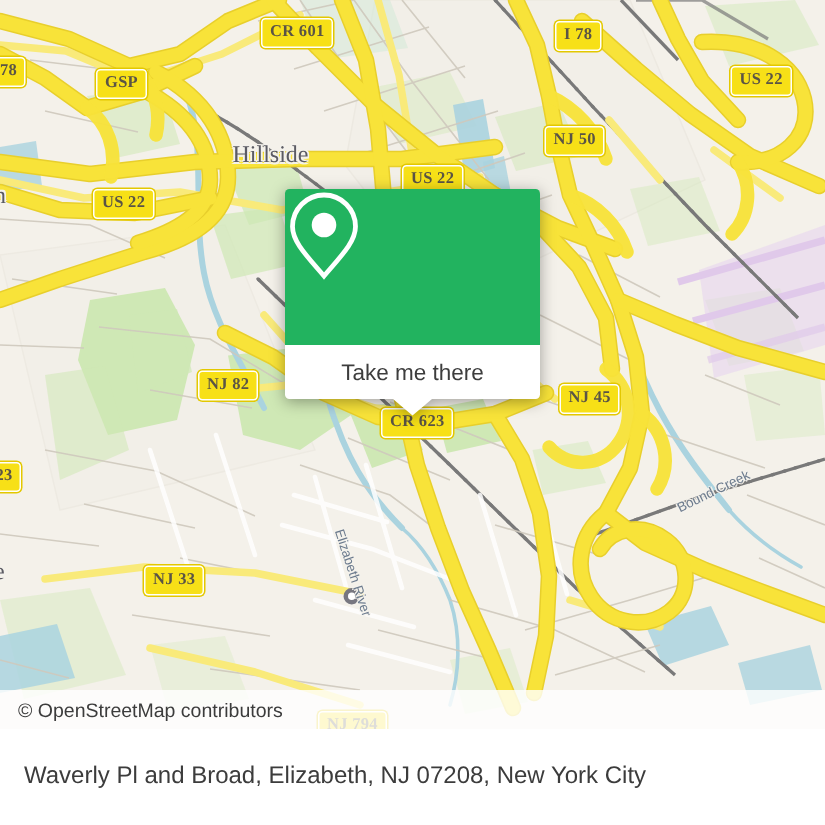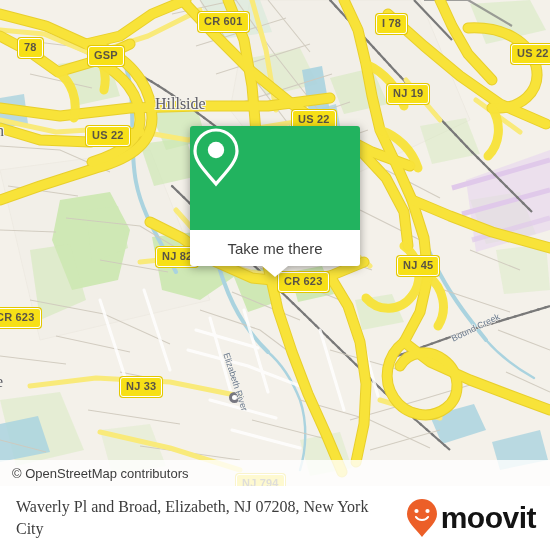--- a/index.html
+++ b/index.html
@@ -21,22 +21,21 @@
     border:1.5px solid #ffffff;
     box-shadow:0 0 0 1px #e3c800;
     border-radius:3px;
     color:#5a5446;
     font-size:11px;
     font-weight:bold;
     line-height:1;
     padding:3px 5px 4px 5px;
     white-space:nowrap;
     letter-spacing:.2px;
-    font-family:Liberation Sans, sans-serif;
-    margin-left:24px;
+    font-family:Liberation Serif, serif;
   }
 
   
   .place{
     position:absolute;
     color:#5b5b63;
     font-family:Liberation Serif, serif;
     white-space:nowrap;
     text-shadow:
       1px 0 #f4f2ec, -1px 0 #f4f2ec, 0 1px #f4f2ec, 0 -1px #f4f2ec,
@@ -94,21 +93,21 @@
   
   #footer{
     position:absolute;left:0;top:486px;width:550px;height:64px;
     background:#ffffff;box-sizing:border-box;
     display:flex;align-items:center;
     padding:0 14px 0 16px;
     overflow:hidden;
   }
   #footer-text{
     flex:1;font-size:16px;color:#3c3c3c;line-height:22px;
-    font-family:Liberation Serif, serif;
+    font-family:Liberation Sans, sans-serif;
     padding-right:6px;
   }
   #brand{display:flex;align-items:center;gap:3px;flex:none;}
   #brand-word{
     font-size:30px;color:#131313;font-weight:bold;letter-spacing:-.5px;
     font-family:"Liberation Sans", sans-serif;line-height:1;
   }
 </style>
 </head>
 <body>
@@ -311,25 +310,25 @@
         <path d="M428 276 C444 288 448 310 438 326"></path>
         <path d="M380 130 C398 136 412 150 418 168"></path>
         <path d="M366 64 C384 72 398 88 404 106"></path>
         <path d="M86 44 C102 54 108 72 104 90"></path>
         <path d="M58 72 C72 82 78 100 74 118"></path>
         <path d="M492 108 C502 124 500 144 488 156"></path>
       </g>
     </svg>
 
     <div class="shield" style="left:174px;top:12px">CR 601</div>
-    <div class="shield" style="left:352px;top:14px">I 78</div>
+    <div class="shield" style="left:370px;top:14px">I 78</div>
     <div class="shield" style="left:-6px;top:38px">78</div>
     <div class="shield" style="left:487px;top:44px">US 22</div>
     <div class="shield" style="left:64px;top:46px">GSP</div>
-    <div class="shield" style="left:363px;top:84px">NJ 19</div>
+    <div class="shield" style="left:363px;top:84px">NJ 50</div>
     <div class="shield" style="left:268px;top:110px">US 22</div>
     <div class="shield" style="left:62px;top:126px">US 22</div>
     <div class="shield" style="left:132px;top:247px">NJ 82</div>
     <div class="shield" style="left:373px;top:256px">NJ 45</div>
     <div class="shield" style="left:254px;top:272px">CR 623</div>
     <div class="shield" style="left:-34px;top:308px">CR 623</div>
     <div class="shield" style="left:96px;top:377px">NJ 33</div>
     <div class="shield" style="left:212px;top:474px">NJ 794</div>
 
     <div class="place town" style="left:155px;top:95px">Hillside</div>
@@ -353,24 +352,15 @@
       <div id="callout-tip"></div>
     </div>
 
     <div id="attrib">
       <span>© OpenStreetMap contributors</span>
     </div>
   </div>
 
   <div id="footer">
     <div id="footer-text">Waverly Pl and Broad, Elizabeth, NJ 07208, New York City</div>
-    <div id="brand">
-      <svg width="32" height="40" viewBox="0 0 32 40">
-        <path d="M16 1 C7.7 1 1 7.7 1 16 C1 24 9 30 16 39 C23 30 31 24 31 16 C31 7.7 24.3 1 16 1 Z" fill="#ec5f28"></path>
-        <circle cx="10.5" cy="13" r="2.1" fill="#ffffff"></circle>
-        <circle cx="21.5" cy="13" r="2.1" fill="#ffffff"></circle>
-        <path d="M10 19 C12.6 23 19.4 23 22 19" fill="none" stroke="#ffffff" stroke-width="2.1" stroke-linecap="round"></path>
-      </svg>
-      <div id="brand-word">moovit</div>
-    </div>
   </div>
 
 </div>
 
 </body></html>

